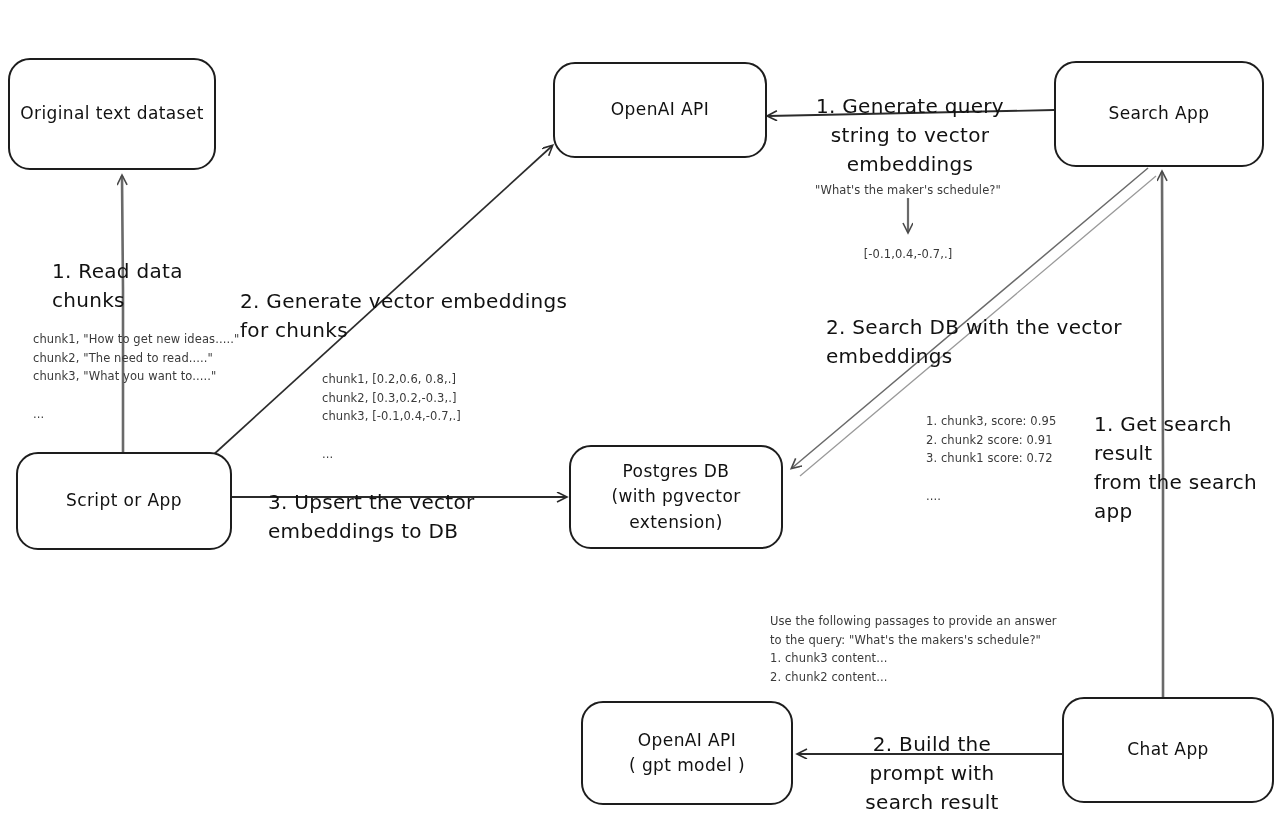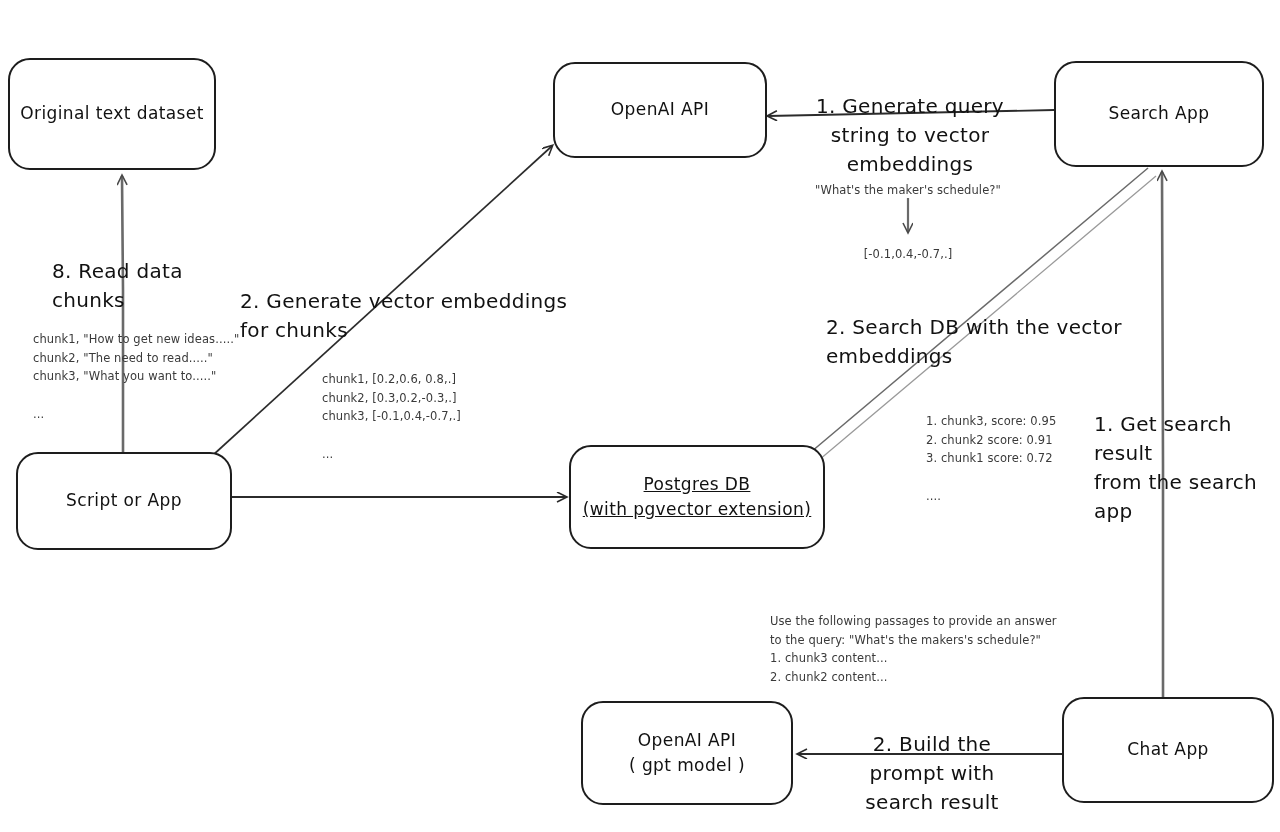--- a/index.html
+++ b/index.html
@@ -122,42 +122,43 @@
   </div>
 
   <div class="node" style="left:16px; top:452px; width:216px; height:98px;">
     <span>Script or App</span>
   </div>
 
   <div class="node" style="left:553px; top:62px; width:214px; height:96px;">
     <span>OpenAI API</span>
   </div>
 
-  <div class="node" style="left:569px; top:445px; width:256px; height:104px;text-decoration:underline;">
+  <div class="node" style="left:569px; top:445px; width:214px; height:104px;">
     <span>Postgres DB</span>
     <span class="line2">(with pgvector extension)</span>
   </div>
 
   <div class="node" style="left:1062px; top:697px; width:212px; height:106px;">
     <span>Chat App</span>
   </div>
 
   <div class="node" style="left:1054px; top:61px; width:210px; height:106px;">
     <span>Search App</span>
   </div>
 
   <div class="node" style="left:581px; top:701px; width:212px; height:104px;">
     <span>OpenAI API</span>
     <span class="line2">( gpt model )</span>
   </div>
 
-  <div class="edge-label left" style="left:52px; top:257px; width:200px;">8. Read data chunks</div>
+  <div class="edge-label left" style="left:52px; top:257px; width:200px;">1. Read data chunks</div>
 
   <div class="edge-label left" style="left:240px; top:287px; width:330px;">2. Generate vector embeddings for chunks</div>
 
+  <div class="edge-label left" style="left:268px; top:488px; width:300px;">3. Upsert the vector embeddings  to DB</div>
 
   <div class="edge-label" style="left:790px; top:92px; width:240px;">1. Generate query string to vector
 embeddings</div>
 
   <div class="edge-label left" style="left:826px; top:313px; width:310px;">2. Search DB with the vector embeddings</div>
 
   <div class="edge-label left" style="left:1094px; top:410px; width:180px;">1. Get search result
 from the search app</div>
 
   <div class="edge-label" style="left:842px; top:730px; width:180px;">2. Build the prompt with

